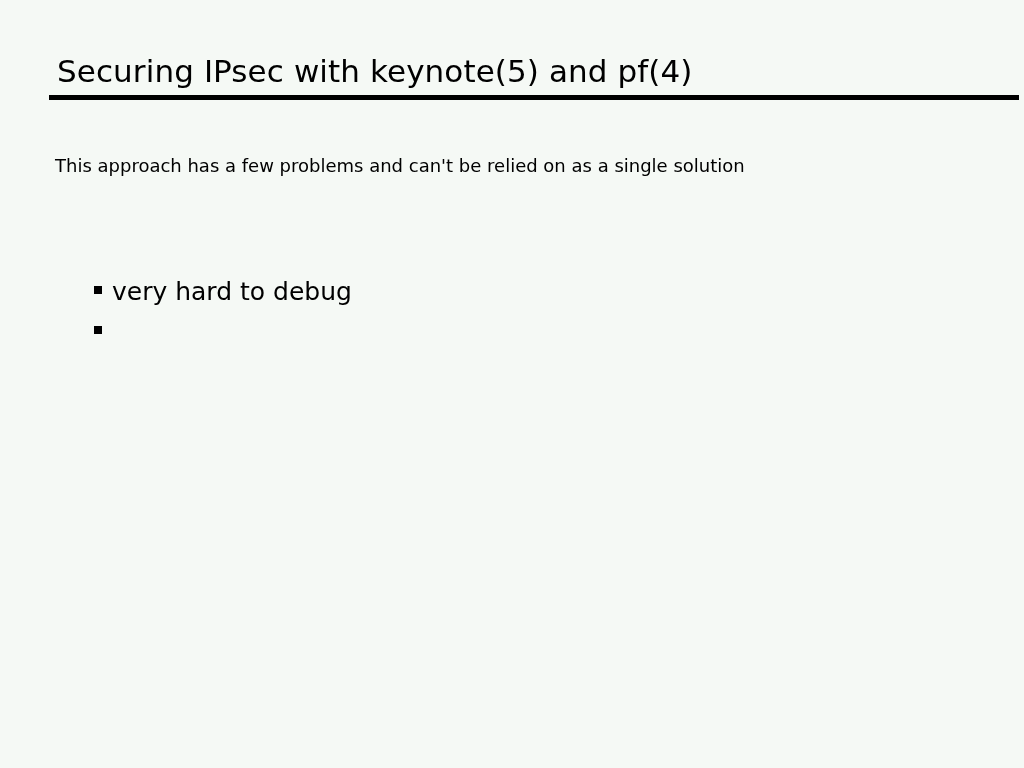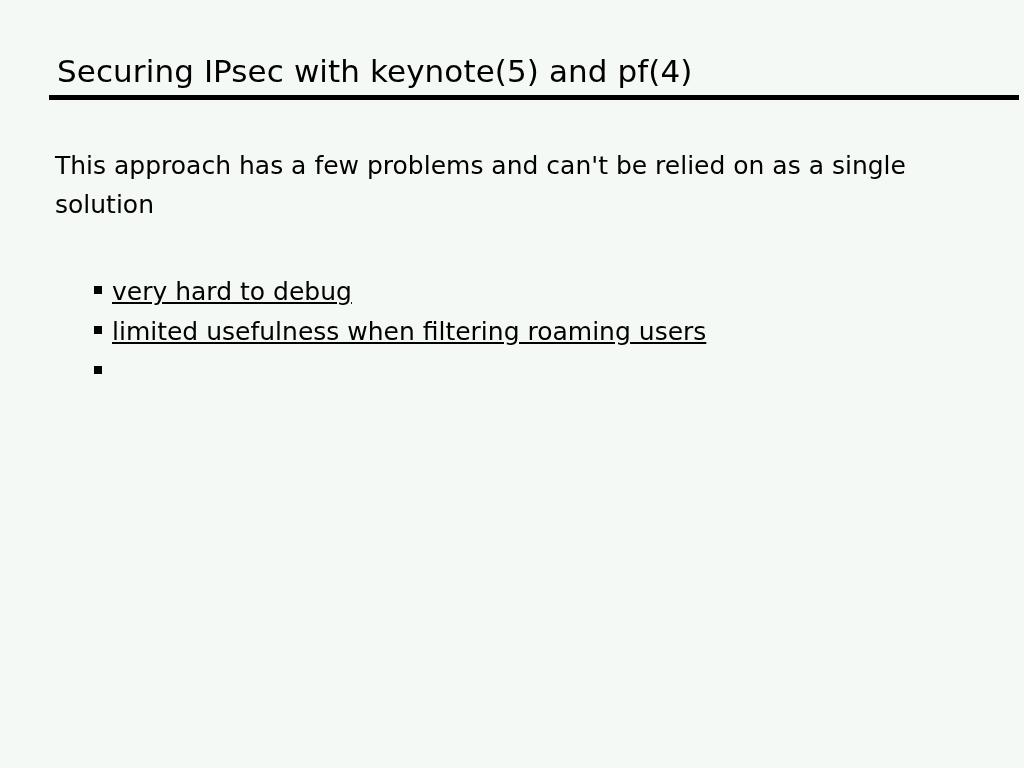--- a/index.html
+++ b/index.html
@@ -54,36 +54,35 @@
   }
 
   
   .body-block {
     position: absolute;
     left: 28px;
     top: 146px;
     width: 900px;
   }
   .intro-text {
-    font-size: 25px;
+    font-size: 18px;
     line-height: 39px;
     color: #000000;
     margin: 0;
     max-width: 880px;
   }
 
   
   .bullet-list {
     position: absolute;
     left: 67px;
     top: 272px;
     margin: 0;
     padding: 0;
     list-style: none;
-    text-decoration: underline;
   }
   .bullet-item {
     display: flex;
     align-items: baseline;
     height: 40px;
     font-size: 25px;
     line-height: 40px;
     color: #000000;
     white-space: nowrap;
   }
@@ -121,20 +120,16 @@
     <p class="intro-text">This approach has a few problems and can't be relied on as a single solution</p>
   </div>
 
   <ul class="bullet-list">
     <li class="bullet-item">
       <span class="bullet-marker"><span class="sq"></span></span>
       <span class="bullet-label">very hard to debug</span>
     </li>
     <li class="bullet-item">
       <span class="bullet-marker"><span class="sq"></span></span>
-      <span class="bullet-label">limited usefulness when filtering roaming users</span>
-    </li>
-    <li class="bullet-item">
-      <span class="bullet-marker"><span class="sq"></span></span>
     </li>
   </ul>
 
 </div>
 
 </body></html>

